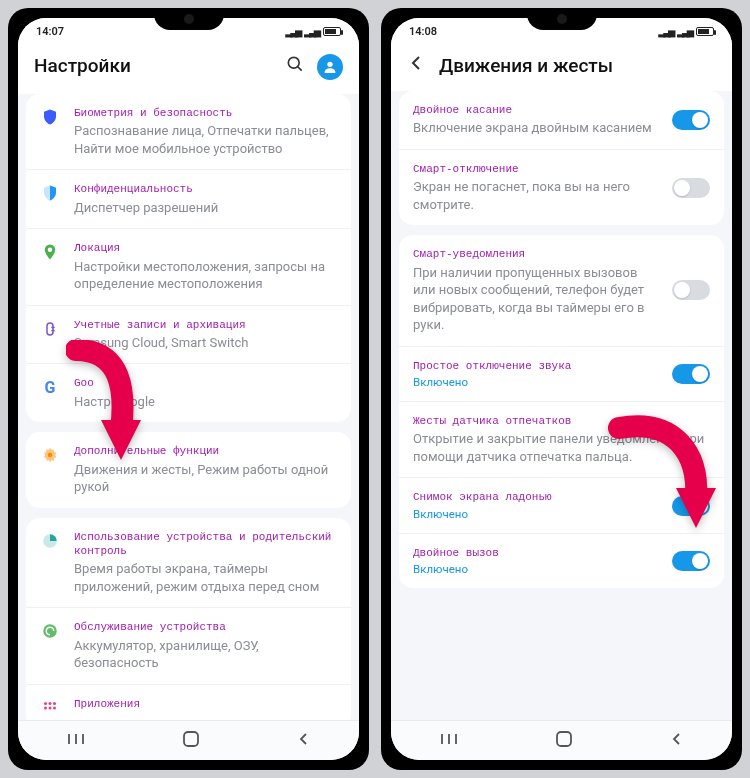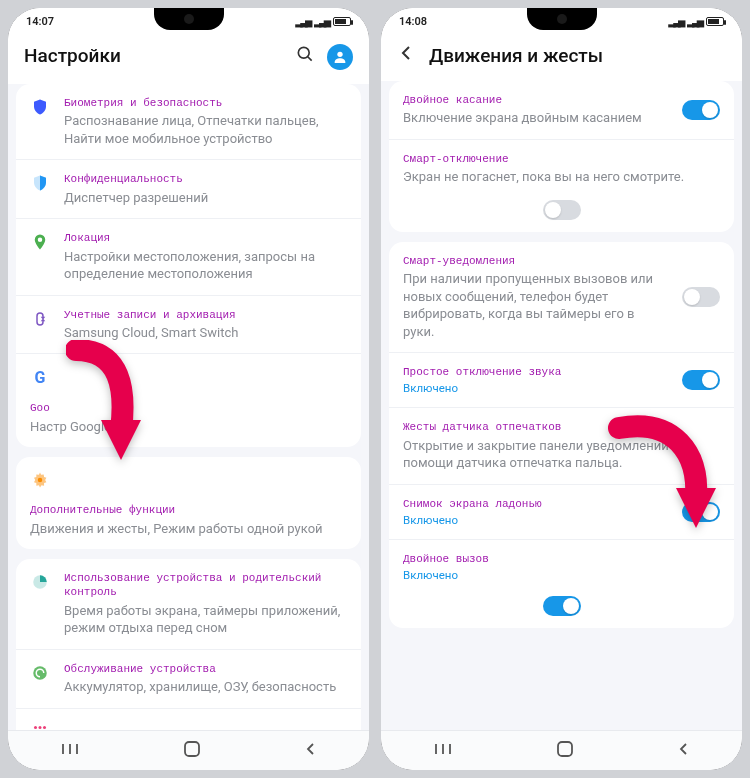--- a/index.html
+++ b/index.html
@@ -9,21 +9,22 @@
     width: 750px;
     height: 778px;
     display: flex;
     gap: 12px;
     padding: 8px;
     position: relative;
   }
   .phone {
     flex: 1;
     background: #000;
-    border-radius: 32px;
+    border-radius: 20px;
+    padding: 10px;
     position: relative;
     display: flex;
     flex-direction: column;
     overflow: hidden;
   }
   .notch {
     position: absolute;
     top: 0; left: 50%;
     transform: translateX(-50%);
     width: 70px; height: 22px;
@@ -85,21 +86,21 @@
 
   .content { flex:1; overflow-y:auto; padding: 0 8px 6px; }
   .card { background:#fff; border-radius:14px; margin-bottom:10px; overflow:hidden; }
   .row {
     display:flex; align-items:flex-start;
     padding: 12px 14px;
     gap: 14px;
     border-bottom: 1px solid #eef0f4;
     position: relative;
   }
-  .row:last-child { border-bottom:none;flex-direction:column; }
+  .row:last-child { border-bottom:none; }
   .iconcol { width:20px; display:flex; justify-content:center; padding-top:2px; flex-shrink:0; }
   .textcol { flex:1; min-width:0; }
   .rtitle { font-size: 11px; color:#a21caf; font-weight:500; line-height:1.3;font-family:Liberation Mono, monospace; }
   .rsub  { font-size: 13px; color:#8a8d93; line-height:1.35; margin-top:2px; }
   .rstate { font-size: 11.5px; color:#1797e8; margin-top:2px; }
 
   .toggle {
     width: 38px; height: 20px; border-radius: 20px;
     background:#d8dbe0; position:relative; flex-shrink:0;
     align-self:center;

